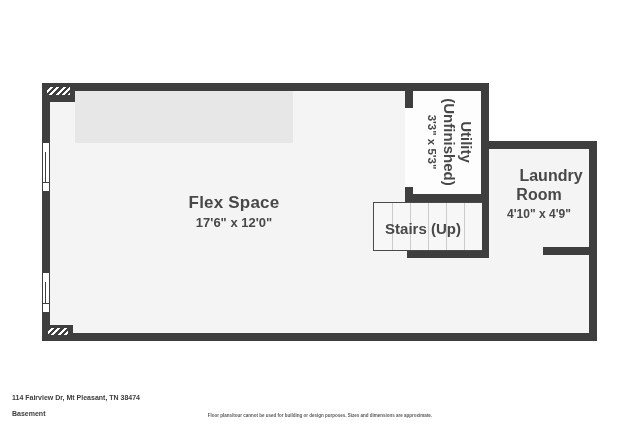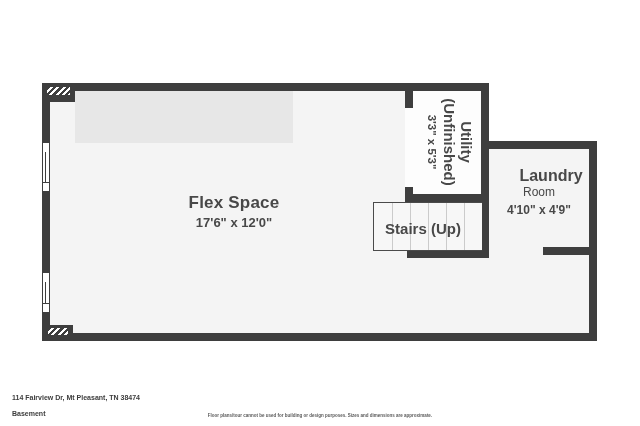--- a/index.html
+++ b/index.html
@@ -100,21 +100,21 @@
   <div class="utility-label">
     <span class="nm">Utility</span>
     <span class="nm">(Unfinished)</span>
     <span class="dm">3'3" x 5'3"</span>
   </div>
 
   <div class="label" style="left:373px;top:220px;width:100px;font-weight:700;font-size:15px;">Stairs (Up)</div>
 
   <div class="label" style="left:489px;top:166px;width:100px;">
     <div style="font-weight:700;font-size:16px;padding-left:24px;">Laundry</div>
-    <div style="font-weight:400;font-size:12px;">Room</div>
+    <div style="font-weight:700;font-size:16px;">Room</div>
     <div style="font-weight:700;font-size:12px;margin-top:3px;">4'10" x 4'9"</div>
   </div>
 
   <div class="footer-address">114 Fairview Dr, Mt Pleasant, TN 38474</div>
   <div class="footer-level">Basement</div>
   <div class="footer-disclaimer">Floor plans/tour cannot be used for building or design purposes. Sizes and dimensions are approximate.</div>
 
 </div>
 
 </body></html>

